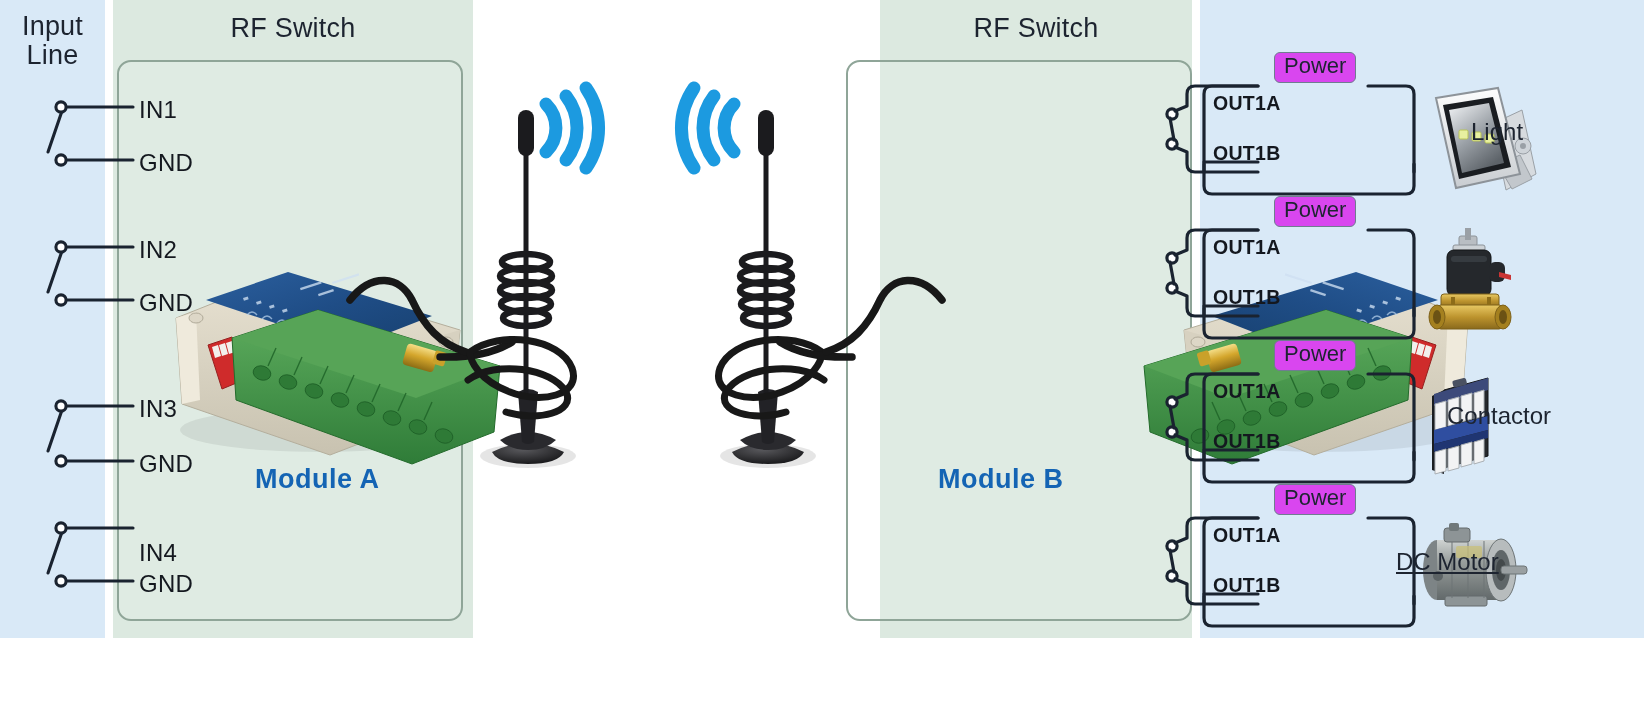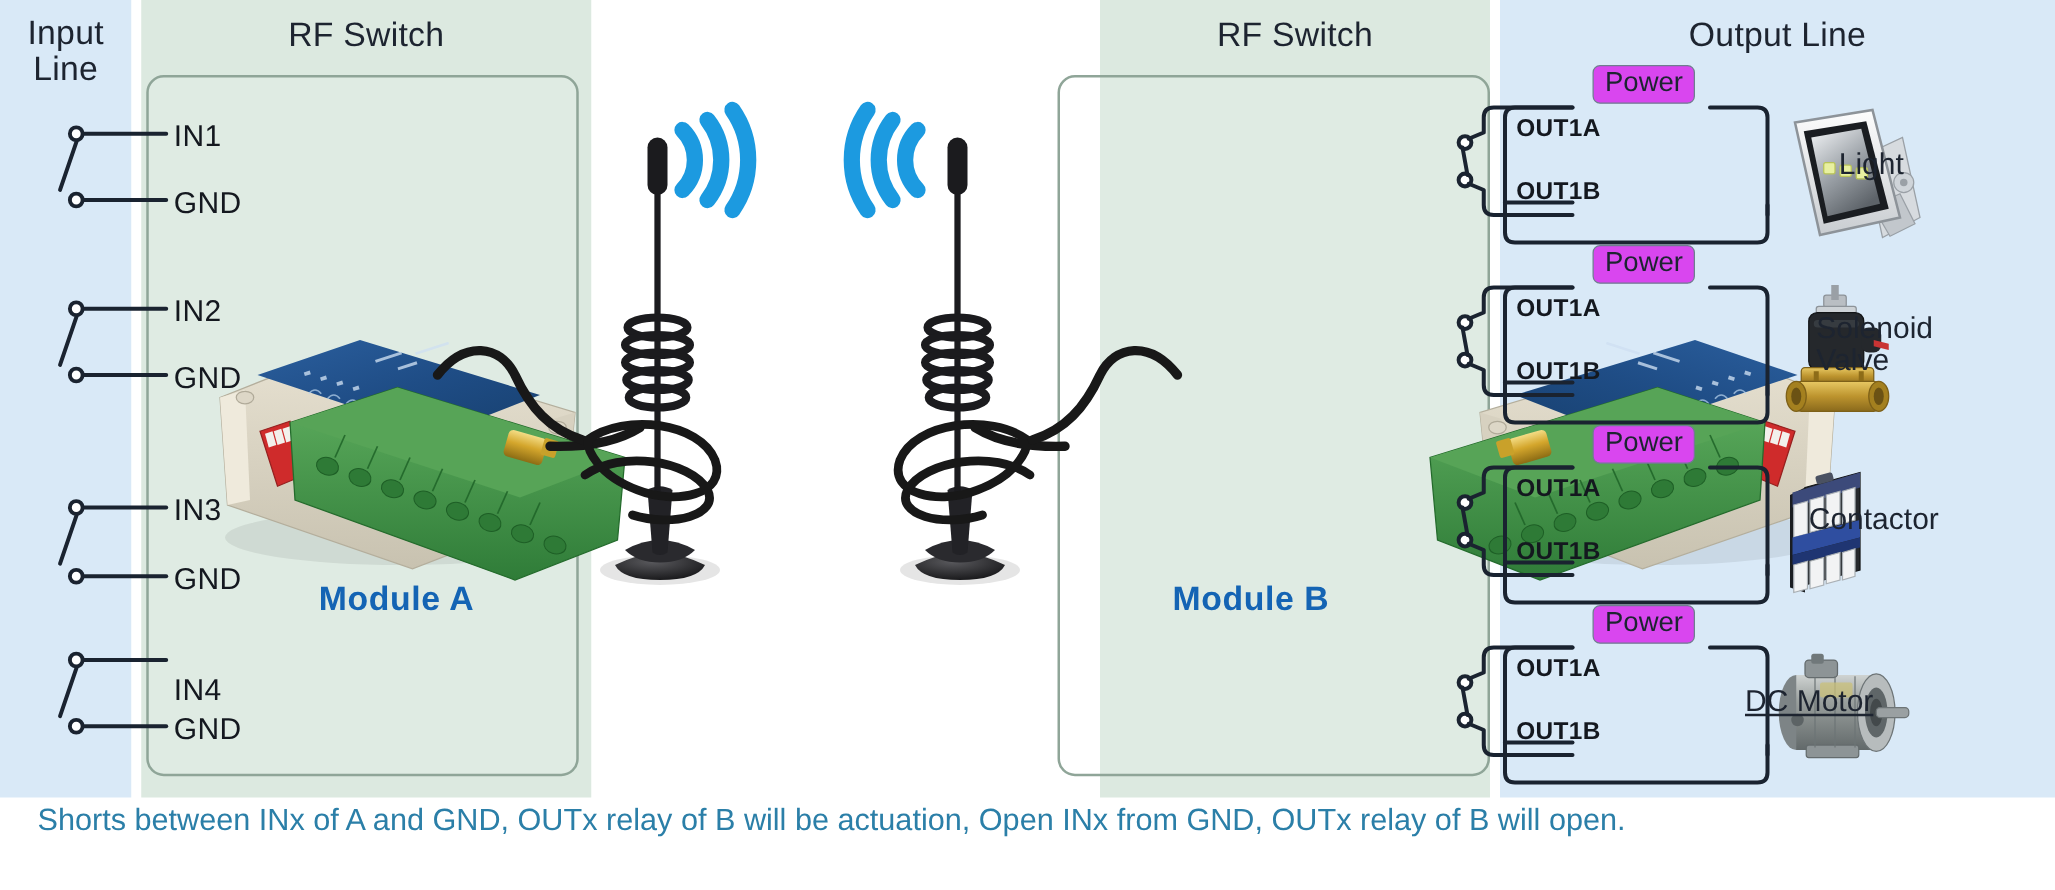--- a/index.html
+++ b/index.html
@@ -63,21 +63,20 @@
 
   <div class="panel" id="panel-input"></div>
   <div class="panel" id="panel-rf-a"></div>
   <div class="panel" id="panel-rf-b"></div>
   <div class="panel" id="panel-output"></div>
 
   <div class="panel-title" id="title-input" style="white-space:pre-line;">Input
 Line</div>
   <div class="panel-title" id="title-rf-a">RF Switch</div>
   <div class="panel-title" id="title-rf-b">RF Switch</div>
-  <div class="panel-title" id="title-output">Output Line</div>
 
   <div class="rfbox" id="rfbox-a"></div>
   <div class="rfbox" id="rfbox-b"></div>
 
   <svg id="wires" viewBox="0 0 1644 712">
     <defs>
 
       <linearGradient id="caseTop" x1="0" y1="0" x2="0.3" y2="1">
         <stop offset="0" stop-color="#f3efe4"></stop>
           <stop offset="1" stop-color="#ddd7c6"></stop>
@@ -520,22 +519,20 @@
   <div class="olabel" style="left:1213px;top:430px;">OUT1B</div>
   <div class="olabel" style="left:1213px;top:524px;">OUT1A</div>
   <div class="olabel" style="left:1213px;top:574px;">OUT1B</div>
 
   <div class="powerbox" style="left:1274px;top:52px;">Power</div>
   <div class="powerbox" style="left:1274px;top:196px;">Power</div>
   <div class="powerbox" style="left:1274px;top:340px;">Power</div>
   <div class="powerbox" style="left:1274px;top:484px;">Power</div>
 
   <div class="devlabel" style="left:1471px;top:119px;">Light</div>
-  <div class="devlabel two" style="left:1453px;top:250px;">Solenoid Valve</div>
   <div class="devlabel" style="left:1447px;top:403px;">Contactor</div>
   <div class="devlabel" style="left:1396px;top:549px;text-decoration:underline;">DC Motor</div>
 
   <div class="modcap" id="modcap-a">Module  A</div>
   <div class="modcap" id="modcap-b">Module  B</div>
 
-  <div id="caption">Shorts between INx of A and GND, OUTx relay of B will be actuation, Open INx from GND, OUTx relay of B will open.</div>
 
 </div>
 
 </body></html>

